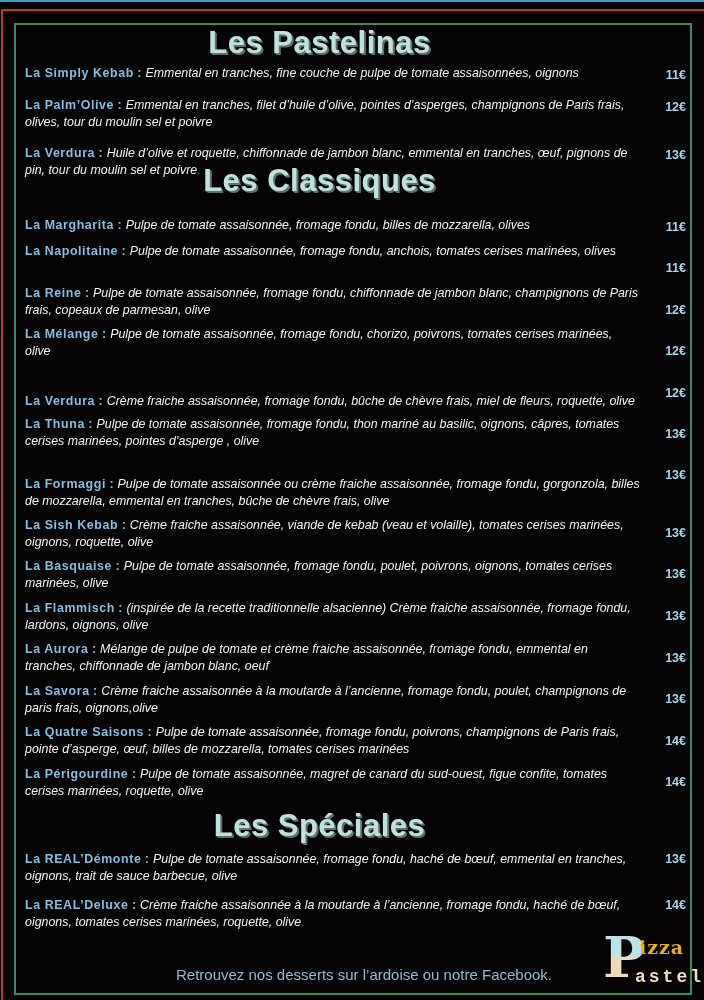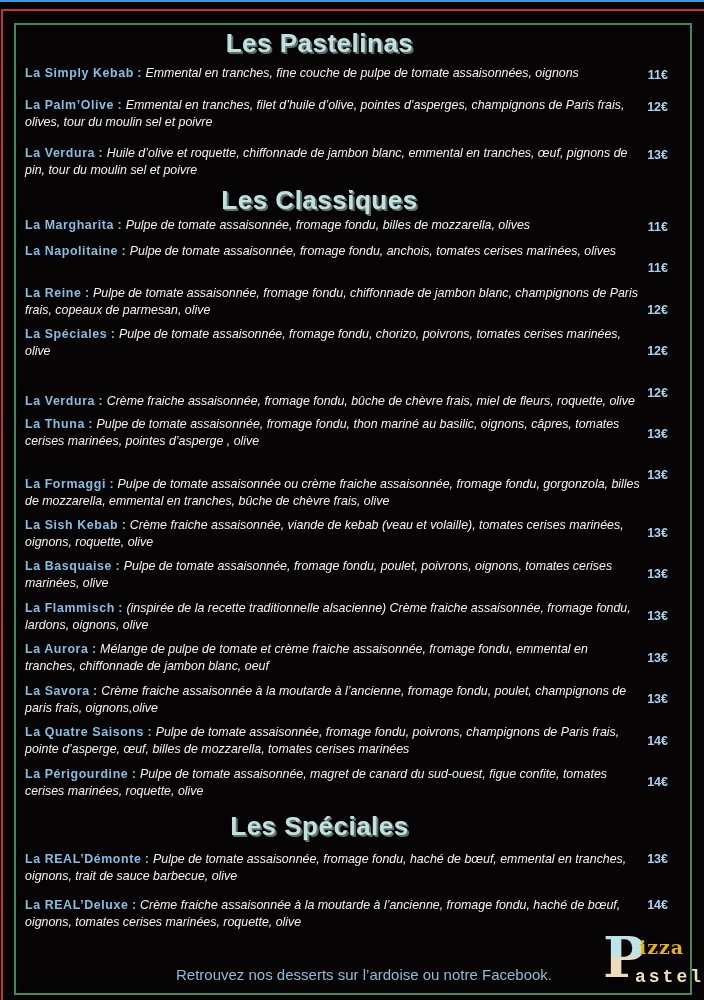--- a/index.html
+++ b/index.html
@@ -34,21 +34,21 @@
       width: 678px; height: 972px;
       border: 2px solid #3f8a60;
       box-sizing: border-box;
     }
     .section-title {
       position: absolute;
       left: 16px;
       width: 607px;
       text-align: center;
       font-weight: bold;
-      font-size: 26px;
+      font-size: 31px;
       letter-spacing: 0.5px;
       color: #bfe2dc;
       text-shadow: 2px 2px 0 #5d6f6e, 1px 1px 0 #7a8c8a;
       line-height: 26px;
       margin: 0;
     }
     .item {
       position: absolute;
       left: 25px;
       width: 615px;
@@ -66,21 +66,21 @@
       color: #86bfe2;
       font-weight: bold;
       letter-spacing: 0.6px;
     }
     .item .desc {
       font-style: italic;
       color: #f4f4f4;
     }
     .price {
       position: absolute;
-      right: 36px;
+      right: 18px;
       font-size: 12.5px;
       font-weight: bold;
       color: #a8d4ee;
       line-height: 16px;
     }
     .footer-note {
       position: absolute;
       left: 114px;
       width: 500px;
       top: 965px;
@@ -155,21 +155,21 @@
 </div>
 <div class="price" style="top:99px">12€</div>
 
 <div class="item" style="top:145px">
   <span class="name">La Verdura</span>
   <span class="sep">:</span>
   <span class="desc">Huile d’olive et roquette, chiffonnade de jambon blanc, emmental en tranches, œuf, pignons de pin, tour du moulin sel et poivre</span>
 </div>
 <div class="price" style="top:147px">13€</div>
 
-<h2 class="section-title" style="top:187px">Les Classiques</h2>
+<h2 class="section-title" style="top:168px">Les Classiques</h2>
 
 <div class="item" style="top:217px">
   <span class="name">La Margharita</span>
   <span class="sep">:</span>
   <span class="desc">Pulpe de tomate assaisonnée, fromage fondu, billes de mozzarella, olives</span>
 </div>
 <div class="price" style="top:219px">11€</div>
 
 <div class="item" style="top:243px">
   <span class="name">La Napolitaine</span>
@@ -179,21 +179,21 @@
 <div class="price" style="top:260px">11€</div>
 
 <div class="item" style="top:285px">
   <span class="name">La Reine</span>
   <span class="sep">:</span>
   <span class="desc">Pulpe de tomate assaisonnée, fromage fondu, chiffonnade de jambon blanc, champignons de Paris frais, copeaux de parmesan, olive</span>
 </div>
 <div class="price" style="top:302px">12€</div>
 
 <div class="item" style="top:326px">
-  <span class="name">La Spéciales</span>
+  <span class="name">La Mélange</span>
   <span class="sep">:</span>
   <span class="desc">Pulpe de tomate assaisonnée, fromage fondu, chorizo, poivrons, tomates cerises marinées, olive</span>
 </div>
 <div class="price" style="top:343px">12€</div>
 
 <div class="item" style="top:393px">
   <span class="name">La Verdura</span>
   <span class="sep">:</span>
   <span class="desc">Crème fraiche assaisonnée, fromage fondu, bûche de chèvre frais, miel de fleurs, roquette, olive</span>
 </div>

